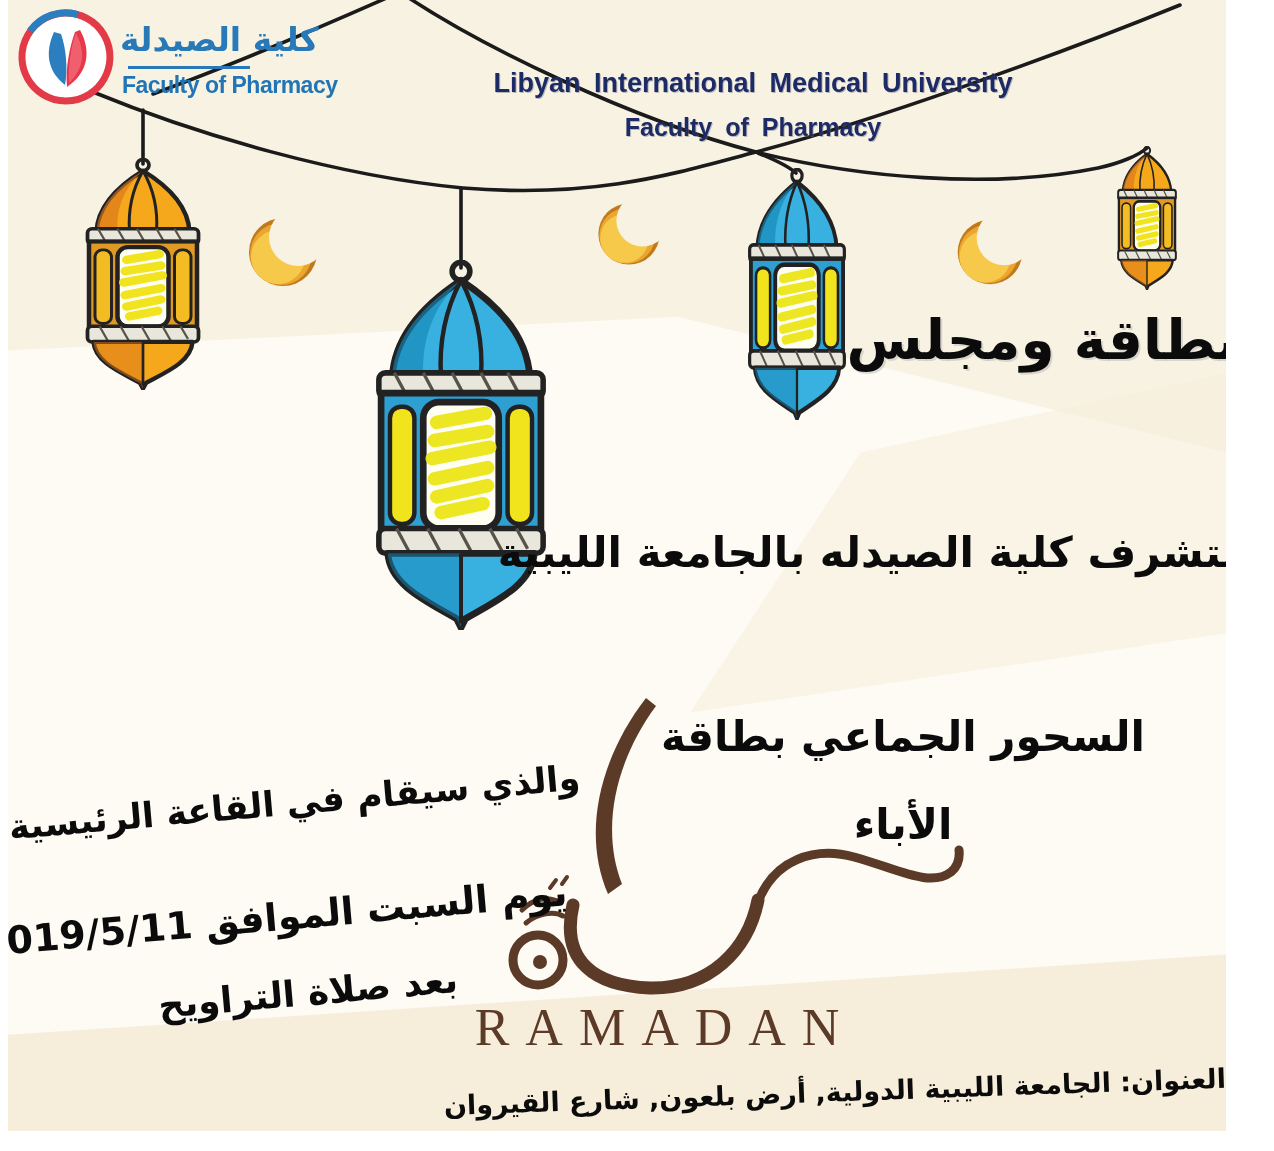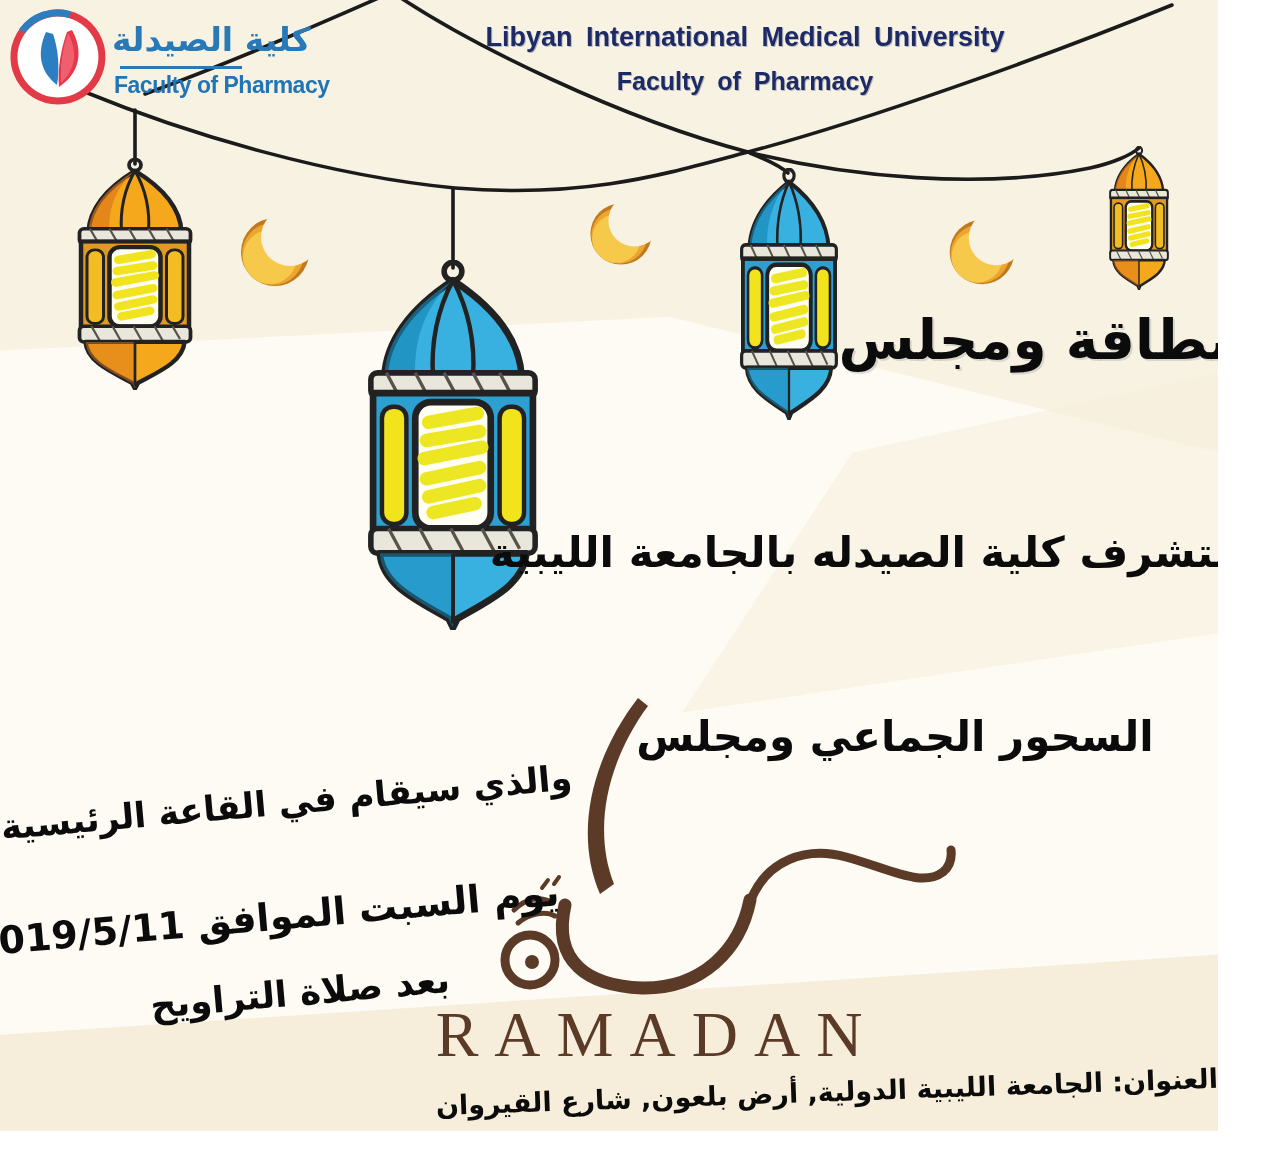--- a/index.html
+++ b/index.html
@@ -1,31 +1,31 @@
 <!DOCTYPE html>
 <html><head>
 <meta charset="utf-8">
 <style>
   html,body{margin:0;padding:0;background:#ffffff;}
   .page{position:relative;width:1274px;height:1151px;background:#ffffff;overflow:hidden;
         font-family:"Liberation Sans", sans-serif;}
-  .card{position:absolute;left:0;top:0;width:1218px;height:1131px;background:#fdfbf4;overflow:hidden;}
+  .card{position:absolute;left:8px;top:0;width:1218px;height:1131px;background:#fdfbf4;overflow:hidden;}
   .abs{position:absolute;}
   .bg{position:absolute;inset:0;}
   .bg-top{background:#f8f2e3;clip-path:polygon(0 0,100% 0,100% 40%,55% 28%,0 31%);}
   .bg-band-right{background:#f6eeda;opacity:.55;clip-path:polygon(70% 40%,100% 33%,100% 56%,56% 63%);}
   .bg-bottom{background:#f6eedb;clip-path:polygon(0 91.5%,100% 84.4%,100% 100%,0 100%);}
   svg{display:block;}
   .strings{position:absolute;left:0;top:0;z-index:1;}
   .deco{z-index:2;}
   .txt{z-index:4;}
   .ar{direction:rtl;font-family:"DejaVu Sans", sans-serif;font-weight:bold;color:#0b0b0b;white-space:nowrap;}
   .center{text-align:center;}
   .navy{color:#1c2a66;font-weight:bold;font-family:"Liberation Sans", sans-serif;
-        text-shadow:1px 1px 0 rgba(110,110,130,.45);word-spacing:6px;}
+        text-shadow:1px 1px 0 rgba(110,110,130,.45);word-spacing:6px;margin-top:46px;}
   .logo-ar{color:#2779b8;font-family:"DejaVu Sans", sans-serif;font-weight:bold;direction:rtl;white-space:nowrap;}
   .logo-en{color:#2275b5;font-weight:bold;font-family:"Liberation Sans", sans-serif;
            letter-spacing:-.5px;white-space:nowrap;}
   .brown-word{font-family:"Liberation Serif", serif;color:#5b3a27;white-space:nowrap;text-align:center;}
   
   .lantern-orange{--body:#f6a81c;--body-dark:#d9741a;--frame:#e09a24;--glass:#f0e312;--sideglass:#f2bc22;}
   .lantern-blue{--body:#38b1e0;--body-dark:#1585b5;--frame:#2e9fd1;--glass:#ece617;--sideglass:#f2e41c;}
 </style>
 </head>
 <body>
@@ -146,37 +146,38 @@
     <div class="abs txt center" style="left:470px;top:22px;width:550px">
       <div class="navy" style="font-size:27px">Libyan International Medical University</div>
       <div class="navy" style="font-size:25px;margin-top:14px">Faculty of Pharmacy</div>
     </div>
 
 
     <div class="ar abs txt center" style="left:900px;top:308px;width:330px;font-size:55px;
          text-shadow:2px 2px 0 rgba(160,160,160,.35)">بطاقة ومجلس</div>
 
     <div class="ar abs txt center" style="left:560px;top:528px;width:670px;font-size:42px">تتشرف كلية الصيدله بالجامعة الليبية</div>
-    <div class="ar abs txt center" style="left:560px;top:712px;width:670px;font-size:42px">السحور الجماعي  ومجلس</div>
+    <div class="ar abs txt center" style="left:560px;top:712px;width:670px;font-size:42px">السحور الجماعي  بطاقة</div>
+    <div class="ar abs txt center" style="left:560px;top:800px;width:670px;font-size:42px">الأباء</div>
 
     <div class="ar abs txt center" style="left:8px;top:782px;width:565px;font-size:35px;transform:rotate(-5deg)">والذي سيقام في القاعة الرئيسية بالجامعة</div>
     <div class="ar abs txt center" style="left:55px;top:892px;width:505px;font-size:38px;transform:rotate(-5deg)">يوم السبت الموافق 2019/5/11</div>
     <div class="ar abs txt center" style="left:130px;top:972px;width:340px;font-size:36px;transform:rotate(-5deg)">بعد صلاة التراويح</div>
 
     <svg class="abs deco" style="left:430px;top:660px" width="560" height="380" viewBox="0 0 560 380">
       <g fill="none" stroke="#5b3a27" stroke-linecap="round">
         <path d="M 208,38 C 163,96 143,172 170,234 L 184,224 C 162,168 178,100 218,46 Z" fill="#5b3a27" stroke="none"></path>
         <circle cx="100" cy="300" r="25" stroke-width="9"></circle>
         <circle cx="102" cy="302" r="7" fill="#5b3a27" stroke="none"></circle>
         <path d="M 135,245 C 122,302 158,326 212,328 C 272,329 310,290 320,240" stroke-width="13"></path>
         <path d="M 320,242 C 336,200 376,186 416,197 C 460,209 492,228 513,212 C 519,207 522,199 521,190" stroke-width="9"></path>
         <path d="M 84,250 C 96,238 110,236 121,242 M 88,263 C 100,253 116,251 125,256" stroke-width="5"></path>
         <path d="M 112,228 l 6,-8 M 124,224 l 5,-7" stroke-width="4"></path>
       </g>
     </svg>
 
-    <div class="brown-word abs txt" style="left:397px;top:998px;width:520px;font-size:64px;letter-spacing:16px">RAMADAN</div>
+    <div class="brown-word abs txt" style="left:397px;top:998px;width:520px;font-size:52px;letter-spacing:16px">RAMADAN</div>
 
     <div class="ar abs txt" style="left:690px;top:1072px;width:528px;font-size:27px;text-align:right;
          transform:rotate(-2deg)">العنوان: الجامعة الليبية الدولية, أرض بلعون, شارع القيروان</div>
 
   </div>
 </div>
 
 </body></html>

